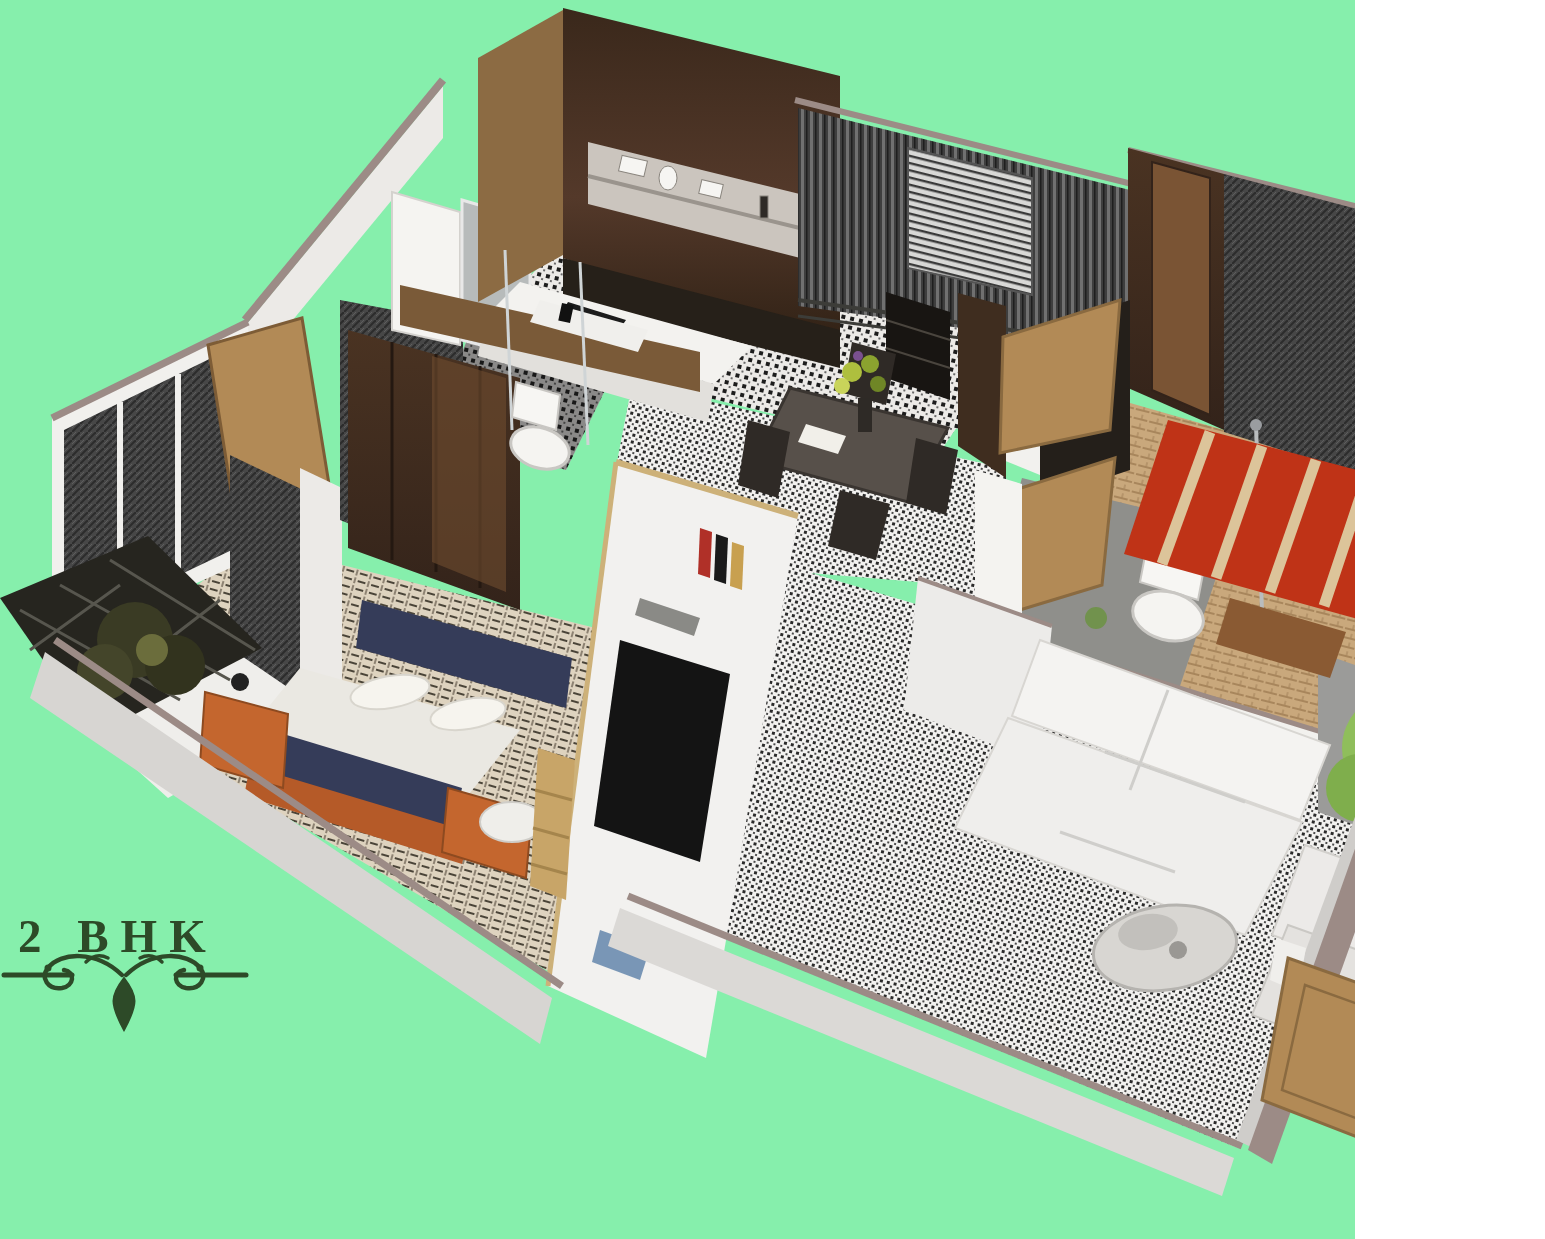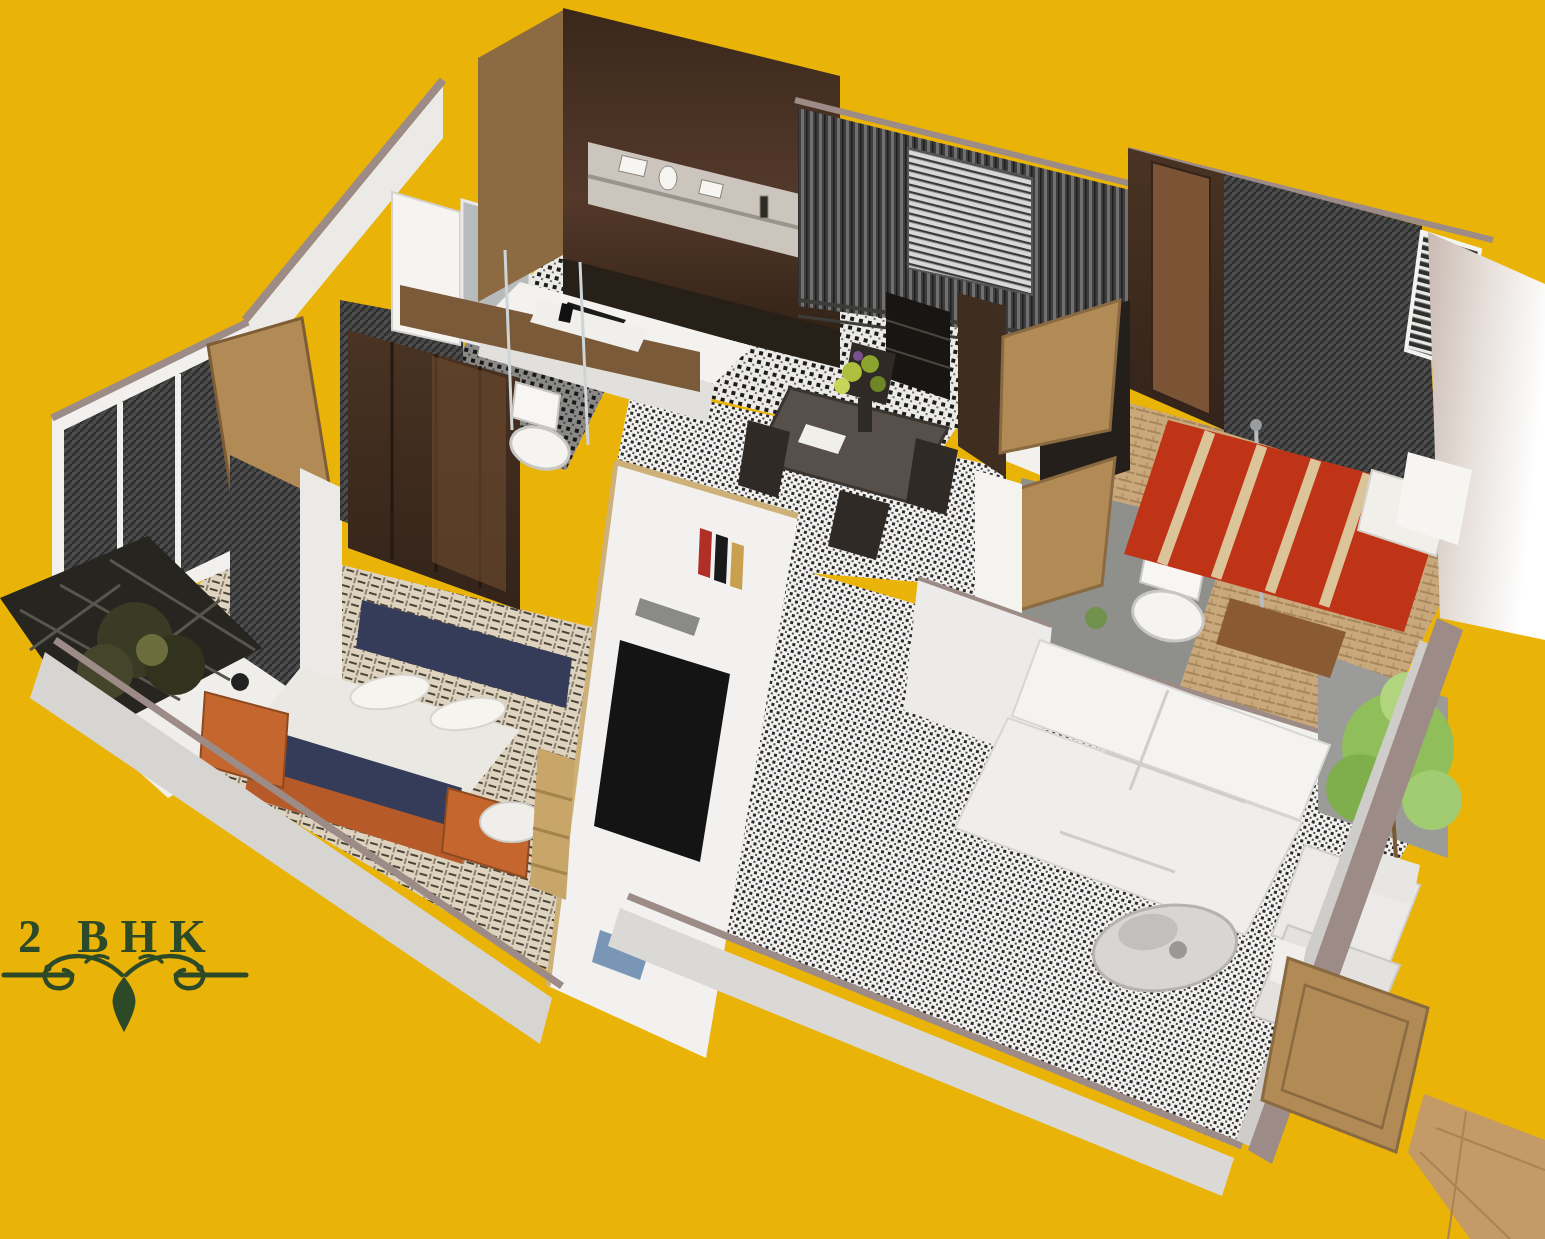--- a/index.html
+++ b/index.html
@@ -1,16 +1,16 @@
 <!DOCTYPE html>
 <html><head>
 <meta charset="utf-8">
 <style>
   html,body{margin:0;padding:0;background:#ffffff;}
-  .stage{position:relative;width:1545px;height:1239px;background:#eab308;overflow:hidden;
+  .stage{position:relative;width:1355px;height:1239px;background:#86efac;overflow:hidden;
          font-family:"Liberation Serif", serif;}
   .stage svg{position:absolute;left:0;top:0;}
   text.plan-title{font-weight:bold;letter-spacing:12px;font-size:47px;font-family:"Liberation Serif",serif;}
 </style>
 </head>
 <body>
 
 <div class="stage">
 <svg viewBox="0 0 1545 1239" width="1545" height="1239">
   <defs>

